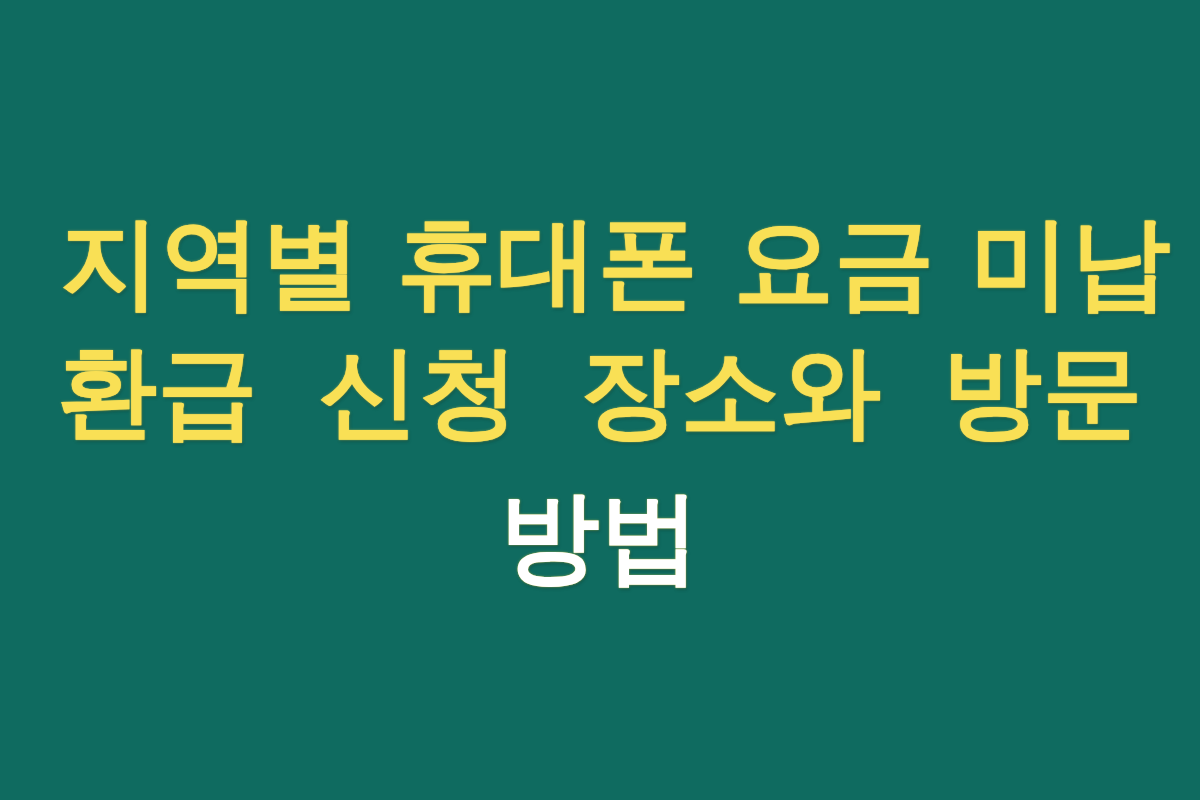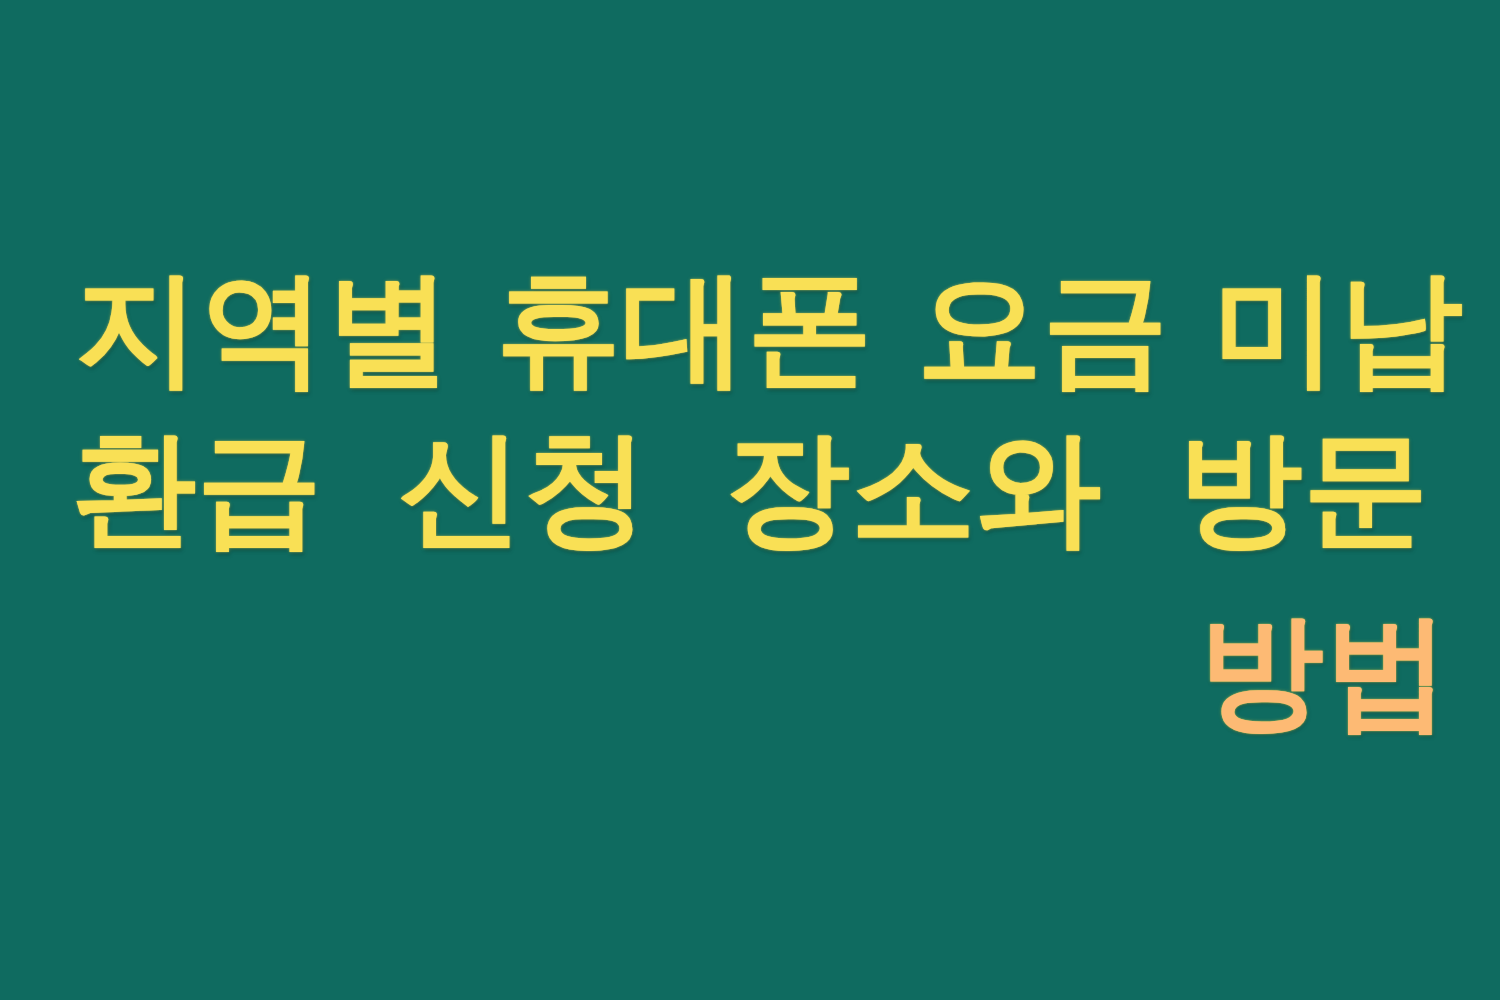--- a/index.html
+++ b/index.html
@@ -63,16 +63,16 @@
 <body>
 
 <div class="thumbnail-canvas" style="background: rgb(15, 107, 96);">
 
   <div class="title-block">
 
     <span class="title-line title-line--1" style="color: rgb(249, 224, 85);">지역별 휴대폰 요금 미납</span>
 
     <span class="title-line title-line--2" style="color: rgb(249, 224, 85); font-family: Liberation Mono, monospace;">환급 신청 장소와 방문</span>
 
-    <span class="title-line title-line--3" style="color: #fdba74; text-align: right;">방법</span>
+    <span class="title-line title-line--3" style="color: #ffffff;">방법</span>
 
   </div>
 </div>
 
 </body></html>

